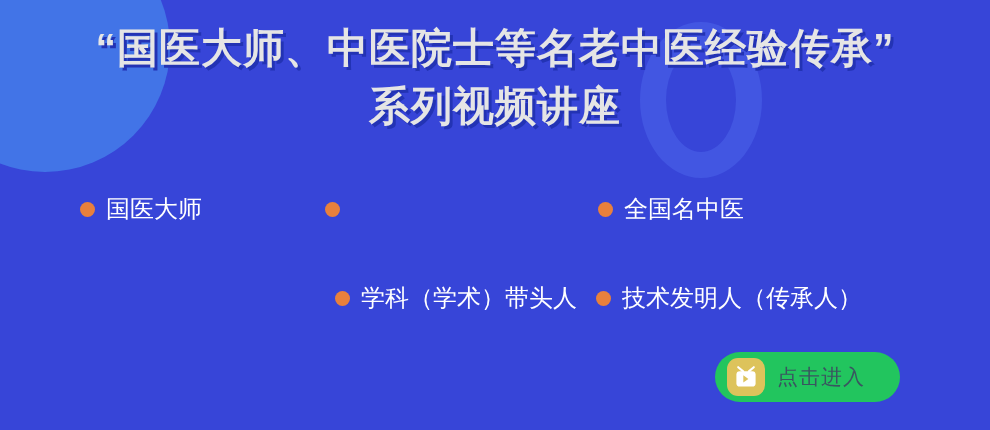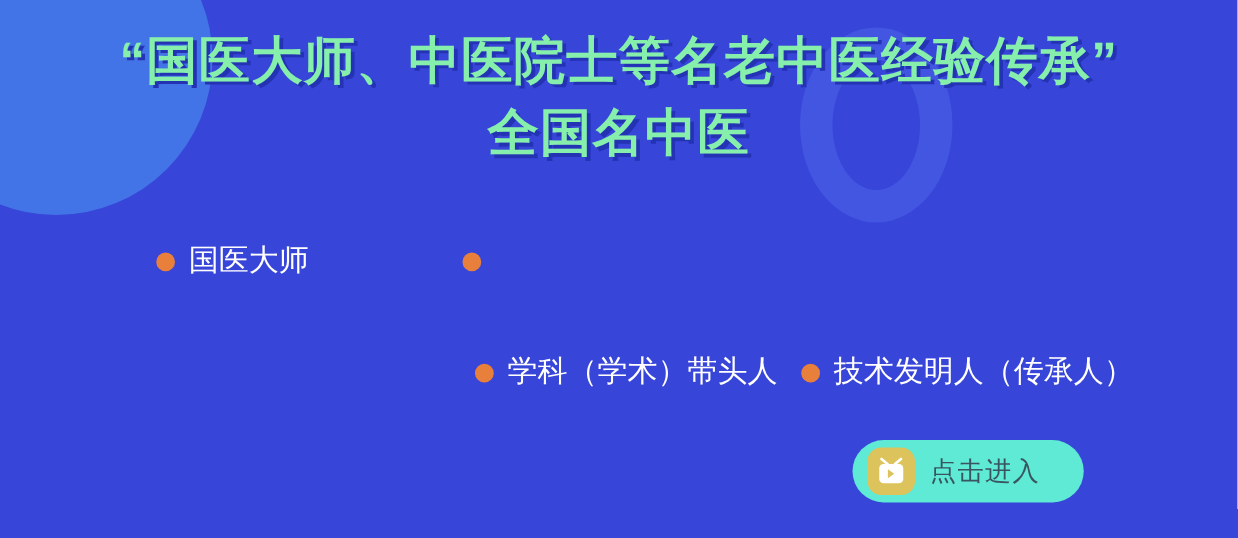--- a/index.html
+++ b/index.html
@@ -46,40 +46,39 @@
   
   .title-block {
     position: absolute;
     left: 0;
     top: 20px;
     width: 990px;
     text-align: center;
     z-index: 4;
   }
   .title-line {
-    color: #86efac;
+    color: #e5e5e5;
     font-size: 41px;
     font-weight: bold;
     letter-spacing: 1px;
     line-height: 56px;
     text-shadow: 3px 3px 0 #2333b4;
     white-space: nowrap;
   }
   .title-line-2 {
     margin-top: 2px;
   }
 
   
   .bullets {
     position: absolute;
     left: 0;
     top: 186px;
     width: 846px;
     z-index: 4;
-    padding-left: 45px;
   }
   .bullet-row {
     position: relative;
     height: 46px;
     white-space: nowrap;
   }
   .bullet-row-2 {
     margin-top: 43px;
   }
   .bullet-item {
@@ -100,26 +99,26 @@
     color: #ffffff;
     font-size: 24px;
     line-height: 46px;
     margin-left: 11px;
     white-space: nowrap;
   }
 
   
   .cta-button {
     position: absolute;
-    left: 682px;
+    left: 715px;
     top: 352px;
     width: 185px;
     height: 50px;
     border-radius: 25px;
-    background: #5eead4;
+    background: #22c55e;
     display: flex;
     align-items: center;
     padding-left: 12px;
     box-sizing: border-box;
     cursor: pointer;
     z-index: 5;
   }
   .cta-icon {
     width: 38px;
     height: 38px;
@@ -144,32 +143,36 @@
 </head>
 <body>
 
 <div class="banner">
 
   <div class="deco-circle-topleft"></div>
   <div class="deco-ring"></div>
 
   <div class="title-block">
     <div class="title-line title-line-1">“国医大师、中医院士等名老中医经验传承”</div>
-    <div class="title-line title-line-2">全国名中医</div>
+    <div class="title-line title-line-2">系列视频讲座</div>
   </div>
 
   <div class="bullets">
 
     <div class="bullet-row bullet-row-1">
       <div class="bullet-item" style="left:80px">
         <span class="bullet-dot"></span>
         <span class="bullet-label">国医大师</span>
       </div>
       <div class="bullet-item" style="left:325px">
         <span class="bullet-dot"></span>
+      </div>
+      <div class="bullet-item" style="left:598px">
+        <span class="bullet-dot"></span>
+        <span class="bullet-label">全国名中医</span>
       </div>
     </div>
 
     <div class="bullet-row bullet-row-2">
       <div class="bullet-item" style="left:335px">
         <span class="bullet-dot"></span>
         <span class="bullet-label">学科（学术）带头人</span>
       </div>
       <div class="bullet-item" style="left:596px">
         <span class="bullet-dot"></span>

